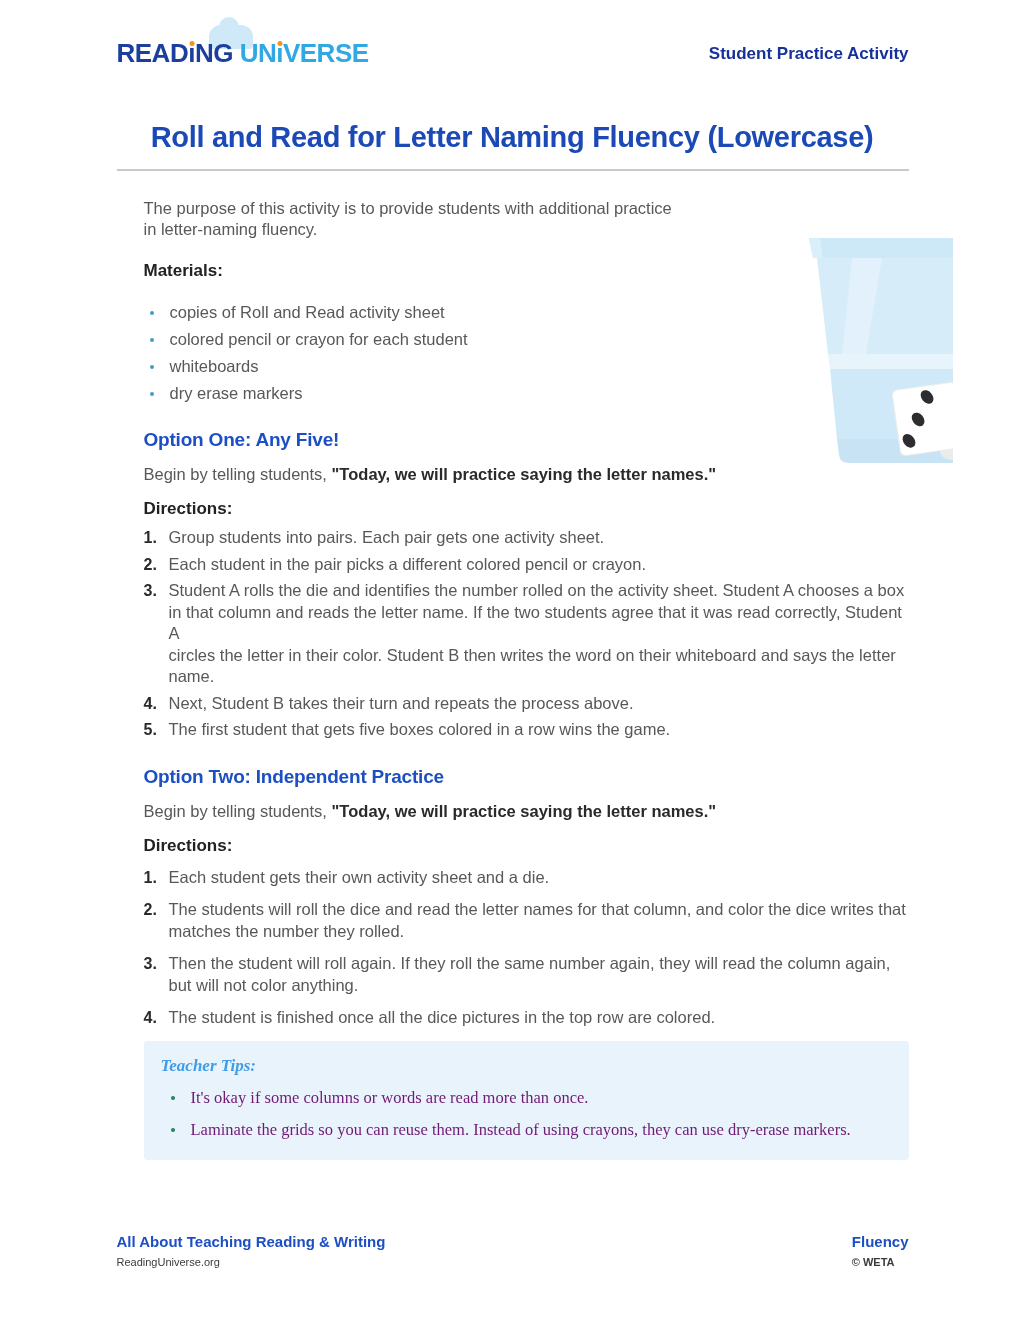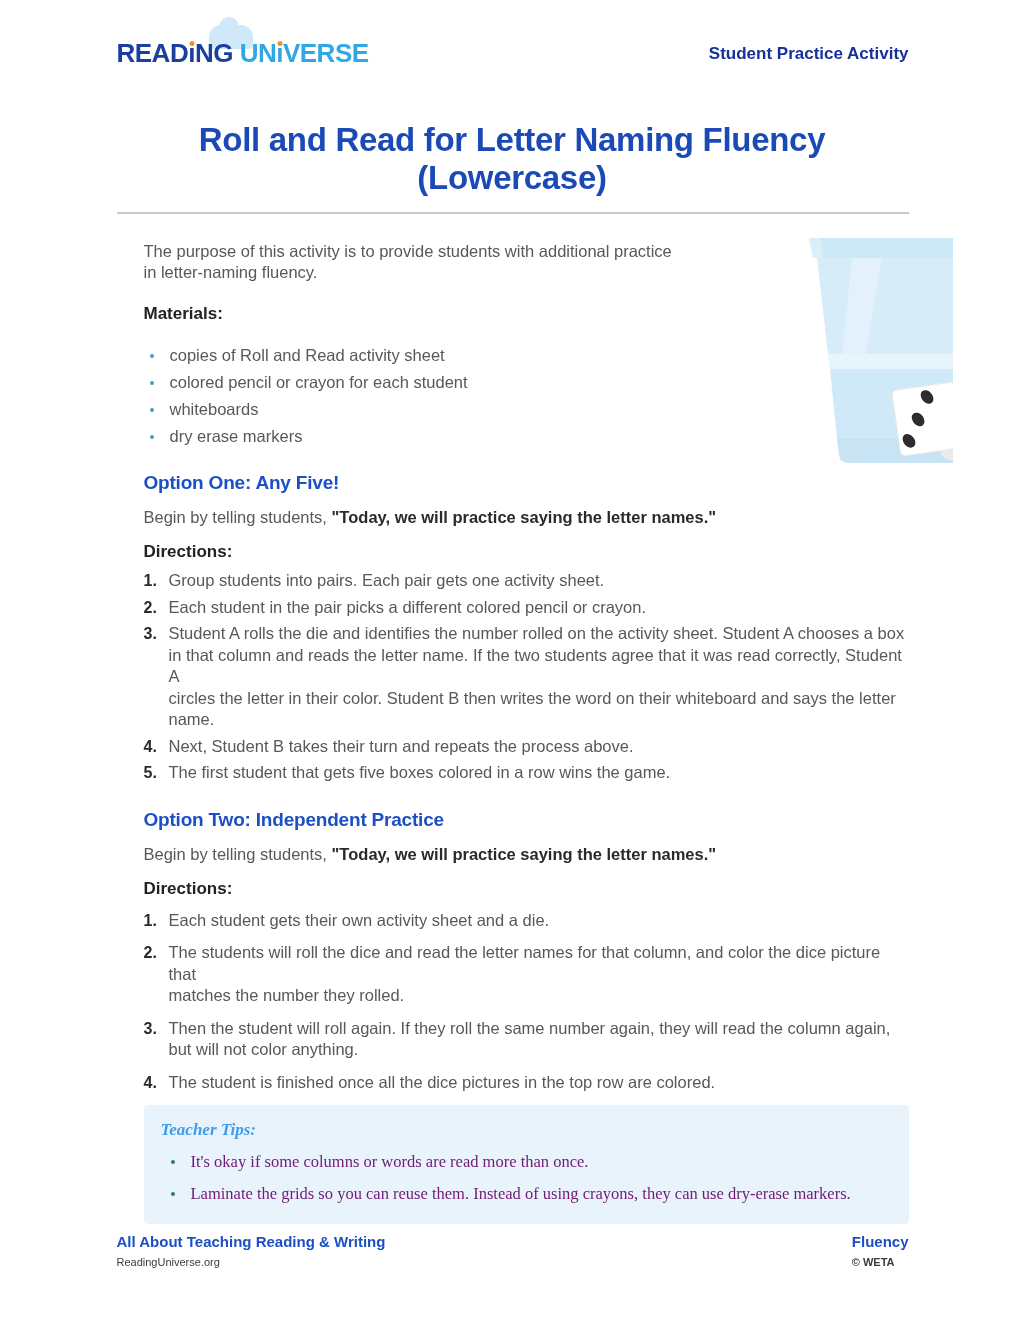--- a/index.html
+++ b/index.html
@@ -30,21 +30,21 @@
   .istem { position:relative; display:inline-block; }
   .istem::after {
     content:""; position:absolute; top:3px; left:50%; transform:translateX(-50%);
     width:5px; height:5px; border-radius:50%; background:#f6931e;
   }
   .doc-type { font-weight:bold; font-size:17px; color:#17319b; }
 
   
   .title {
     margin:52px 45px 0 45px; text-align:center;
-    font-size:33px; font-weight:bold; color:#1b49b6; letter-spacing:-0.3px;
+    font-size:29px; font-weight:bold; color:#1b49b6; letter-spacing:-0.3px;
   }
   .rule { border:none; border-top:2px solid #c9c9c9; margin:15px 44px 0 45px; }
 
   
   .content { position:relative; padding:0 44px 0 72px; }
   .intro { margin-top:27px; font-size:16.5px; line-height:21px; white-space:pre-line; }
 
   .sub-heading { margin-top:21px; font-size:17px; font-weight:bold; color:#222225; }
 
   .bullet-list { list-style:none; margin-top:21px; }
@@ -160,21 +160,21 @@
     <h2 class="option-heading">Option Two: Independent Practice</h2>
     <p class="lead"><span>Begin by telling students, </span><b>"Today, we will practice saying the letter names."</b></p>
     <h3 class="sub-heading directions">Directions:</h3>
     <ol class="steps steps-loose">
       <li>
           <span class="num">1.</span>
           <span class="txt">Each student gets their own activity sheet and a die.</span>
         </li>
       <li>
           <span class="num">2.</span>
-          <span class="txt">The students will roll the dice and read the letter names for that column, and color the dice picture that
+          <span class="txt">The students will roll the dice and read the letter names for that column, and color the dice writes that
 matches the number they rolled.</span>
         </li>
       <li>
           <span class="num">3.</span>
           <span class="txt">Then the student will roll again. If they roll the same number again, they will read the column again,
 but will not color anything.</span>
         </li>
       <li>
           <span class="num">4.</span>
           <span class="txt">The student is finished once all the dice pictures in the top row are colored.</span>

